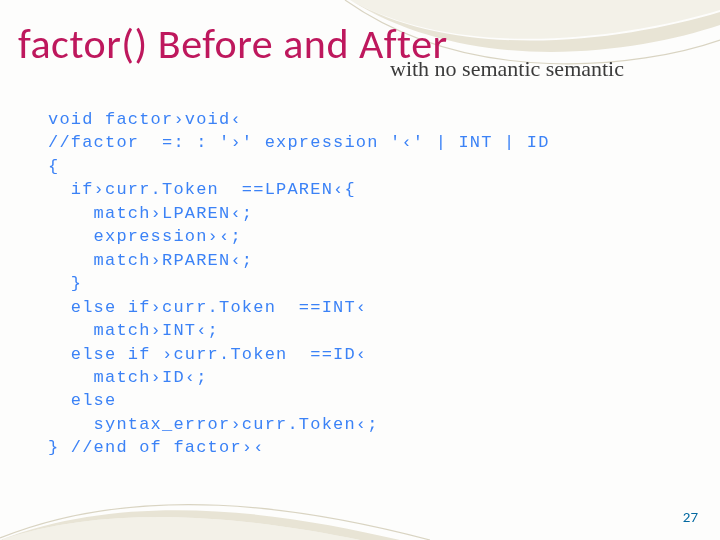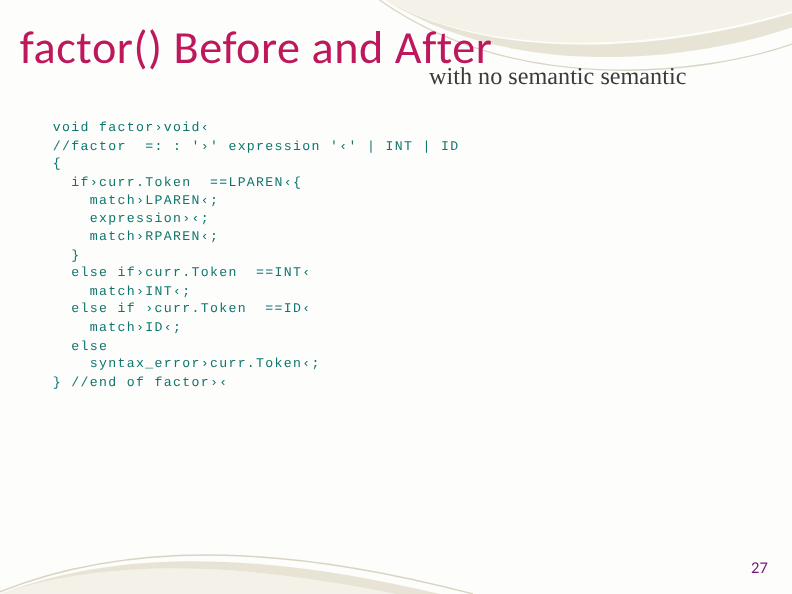--- a/index.html
+++ b/index.html
@@ -18,27 +18,27 @@
     letter-spacing: 0.5px;
   }
   .subtitle {
     position: absolute; top: 56px; left: 390px;
     font-size: 22px; color: #3b3b3b;
     font-family: "Times New Roman", serif;
   }
   .code {
     position: absolute; top: 108px; left: 48px;
     font-family: "Courier New", monospace;
-    font-size: 12px; line-height: 1.38;
-    color: #0f766e; white-space: pre;
+    font-size: 17px; line-height: 1.38;
+    color: #3b82f6; white-space: pre;
     letter-spacing: 1.2px;
   }
   .pagenum {
     position: absolute; bottom: 14px; right: 22px;
-    font-size: 15px; color: #701a75;
+    font-size: 15px; color: #0369a1;
   }
 </style>
 </head>
 <body>
 
 <div class="slide">
   <svg class="bg-swoosh" viewBox="0 0 720 540" preserveAspectRatio="none">
     <path d="M350,0 C460,60 620,40 720,10 L720,0 Z" fill="#f3f1e8"></path>
     <path d="M350,0 C470,75 630,55 720,25 L720,12 C620,42 460,62 350,0 Z" fill="#e8e4d5"></path>
     <path d="M345,0 C470,88 640,68 720,40" fill="none" stroke="#d9d4c2" stroke-width="1.2"></path>

